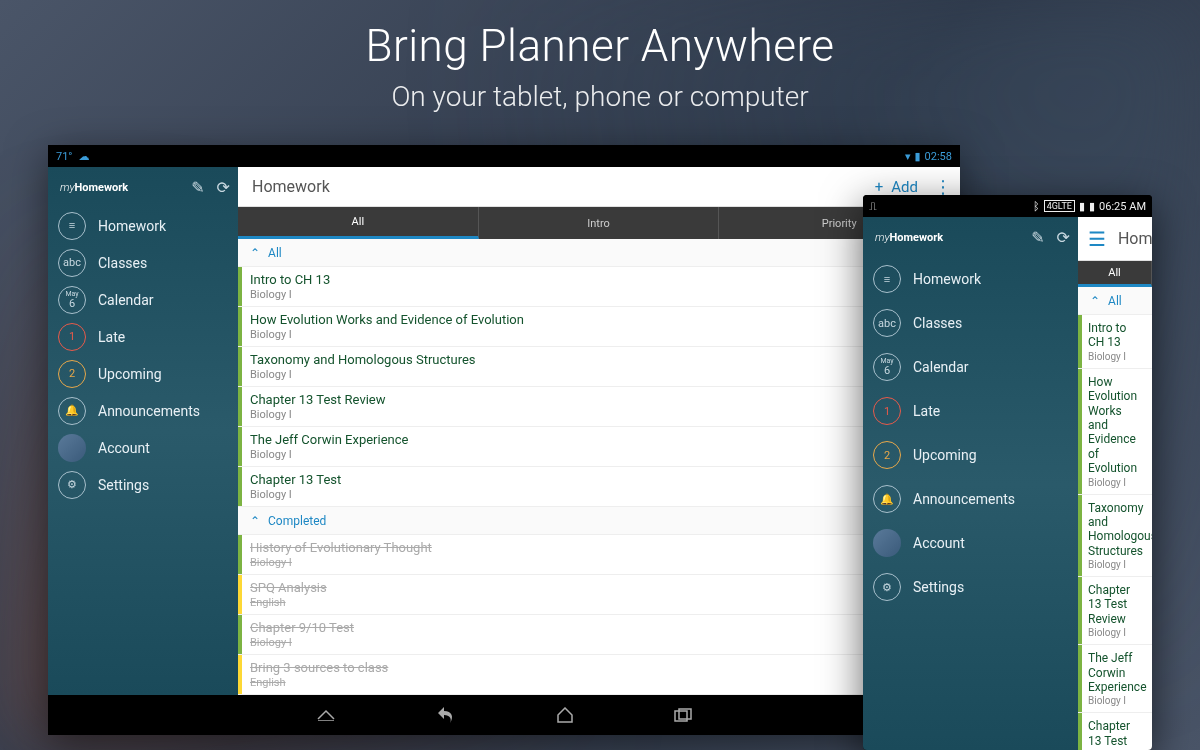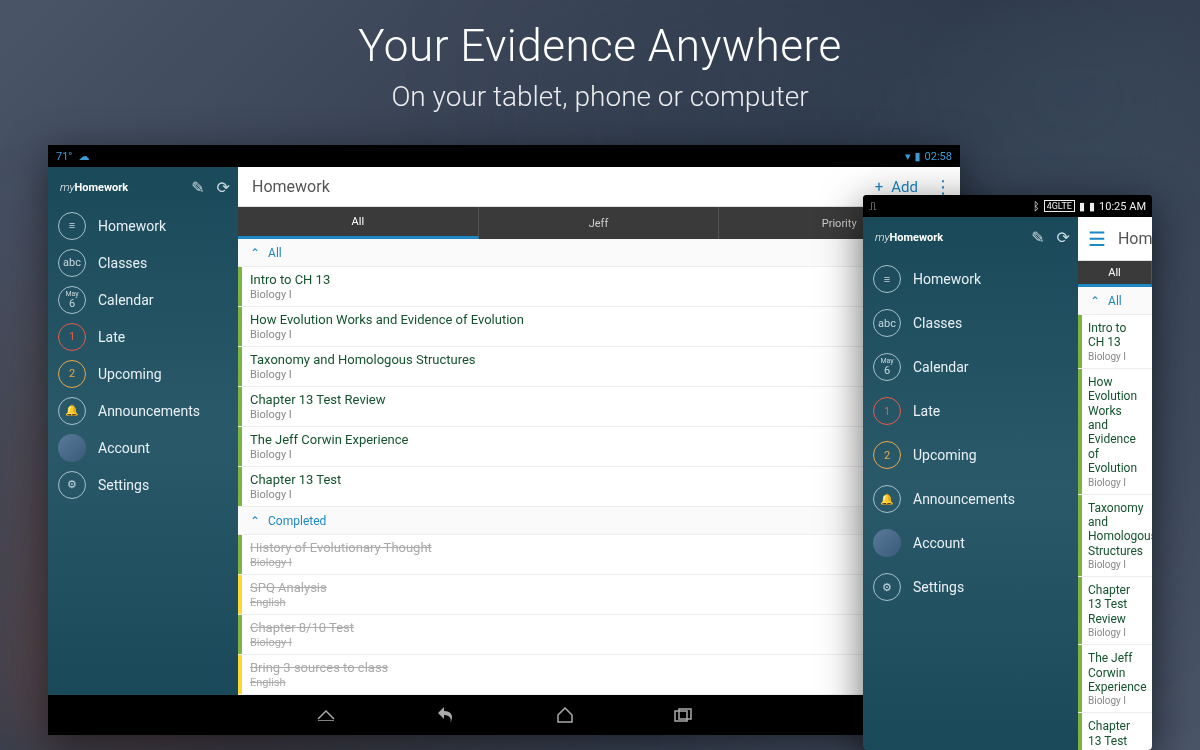--- a/index.html
+++ b/index.html
@@ -66,21 +66,21 @@
 .phone .hw-item { padding: 6px 8px 6px 10px; }
 .phone .hw-title { font-size: 12px; line-height: 1.2; }
 .phone .hw-class { font-size: 10px; }
 
 svg { display: block; }
 </style>
 </head>
 <body>
 
 <div class="hero">
-  <h1>Your Evidence Anywhere</h1>
+  <h1>Bring Planner Anywhere</h1>
   <h2>On your tablet, phone or computer</h2>
 </div>
 
 <div class="tablet">
   <div class="tablet-statusbar">
     <div class="left">
       <span>71°</span>
       <span>☁</span>
     </div>
     <div class="right">
@@ -151,21 +151,21 @@
               <span>Add</span>
             </div>
           <div class="more-btn">⋮</div>
         </div>
       </div>
       <div class="tabs">
         <div class="tab active">
             <span>All</span>
           </div>
         <div class="tab">
-            <span>Jeff</span>
+            <span>Intro</span>
           </div>
         <div class="tab">
             <span>Priority</span>
           </div>
       </div>
       <div class="section-header">
           <span>⌃</span>
           <span>All</span>
         </div>
       <div class="hw-list" id="tablet-items">
@@ -201,21 +201,21 @@
       <div class="hw-list" id="tablet-completed">
           <div class="hw-item green done">
             <div class="hw-title">History of Evolutionary Thought</div>
             <div class="hw-class">Biology I</div>
           </div>
           <div class="hw-item yellow done">
             <div class="hw-title">SPQ Analysis</div>
             <div class="hw-class">English</div>
           </div>
           <div class="hw-item green done">
-            <div class="hw-title">Chapter 8/10 Test</div>
+            <div class="hw-title">Chapter 9/10 Test</div>
             <div class="hw-class">Biology I</div>
           </div>
           <div class="hw-item yellow done">
             <div class="hw-title">Bring 3 sources to class</div>
             <div class="hw-class">English</div>
           </div>
         </div>
     </div>
   </div>
   <div class="tablet-navbar">
@@ -244,21 +244,21 @@
 </div>
 
 <div class="phone">
   <div class="phone-statusbar">
     <span>⎍</span>
     <div style="display:flex;gap:4px;align-items:center">
       <span>ᛒ</span>
       <span style="font-size:9px;border:1px solid #eee;padding:0 2px">4GLTE</span>
       <span>▮</span>
       <span>▮</span>
-      <span>10:25 AM</span>
+      <span>06:25 AM</span>
     </div>
   </div>
   <div class="phone-content">
     <div class="sidebar">
       <div class="sidebar-header">
         <div class="brand">
           <span class="my">my</span><span class="hw">Homework</span>
         </div>
         <div class="sidebar-actions">
           <span>✎</span>

